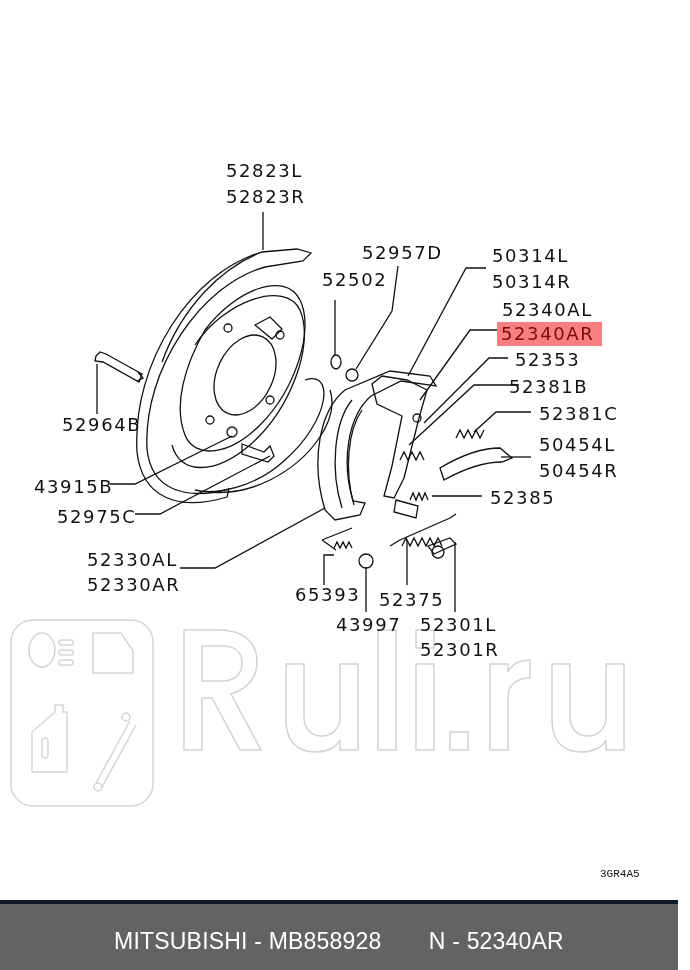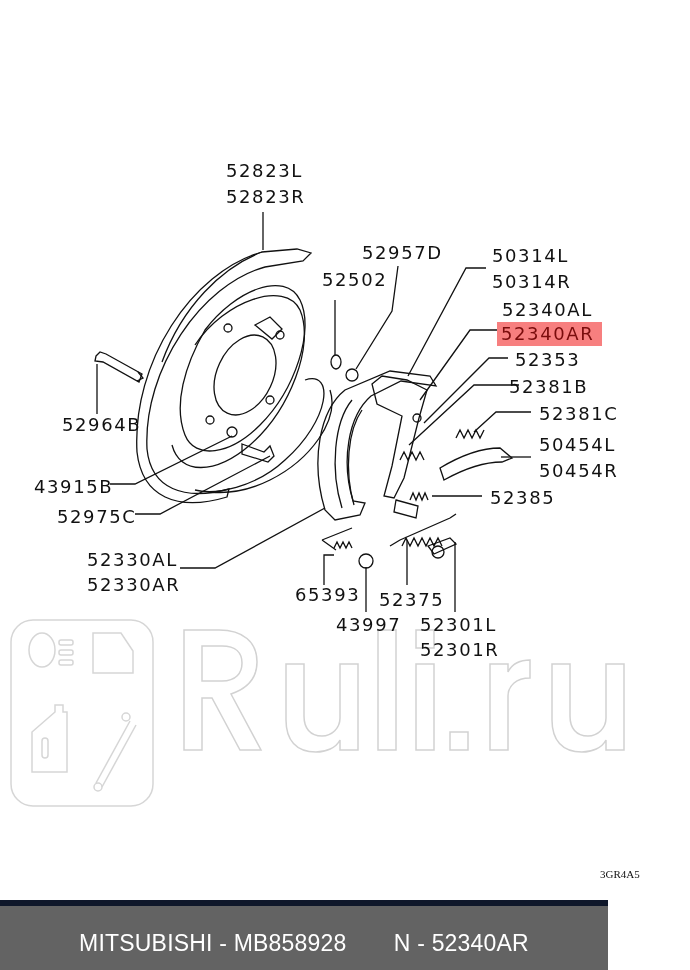--- a/index.html
+++ b/index.html
@@ -1,22 +1,22 @@
 <!DOCTYPE html>
 <html><head>
 <meta charset="utf-8">
 <style>
   html,body{margin:0;padding:0;background:#fff;}
   body{width:690px;height:970px;position:relative;overflow:hidden;font-family:"DejaVu Sans",sans-serif;}
   #stage{position:absolute;left:0;top:0;width:690px;height:900px;background:#fff;}
   svg.diagram{position:absolute;left:0;top:0;}
   .lbl{position:absolute;font-family:"DejaVu Sans",sans-serif;font-size:18px;letter-spacing:1.6px;color:#111;line-height:1;white-space:nowrap;}
   .hl{background:#f77f7f;color:#7a0c0c;padding:3px 8px 3px 4px;}
-  .ref{position:absolute;left:600px;top:868px;font-family:Liberation Serif, serif;font-size:11px;color:#111;}
-  #footer{position:absolute;left:0;top:900px;width:608px;height:70px;background:#636363;border-top:6px solid #0f172a;box-sizing:border-box;}
+  .ref{position:absolute;left:600px;top:868px;font-family:Liberation Mono, monospace;font-size:11px;color:#111;}
+  #footer{position:absolute;left:0;top:900px;width:678px;height:70px;background:#636363;border-top:4px solid #0f172a;box-sizing:border-box;}
   #footer-text{position:absolute;left:0;right:0;top:24px;text-align:center;color:#fff;font-family:"Liberation Sans",sans-serif;font-size:23px;letter-spacing:0.2px;}
   #footer-text span{display:inline-block;}
   .gap{width:34px;}
   .watermark{position:absolute;left:0;top:0;}
 </style>
 </head>
 <body>
 
 <div id="stage">
 

